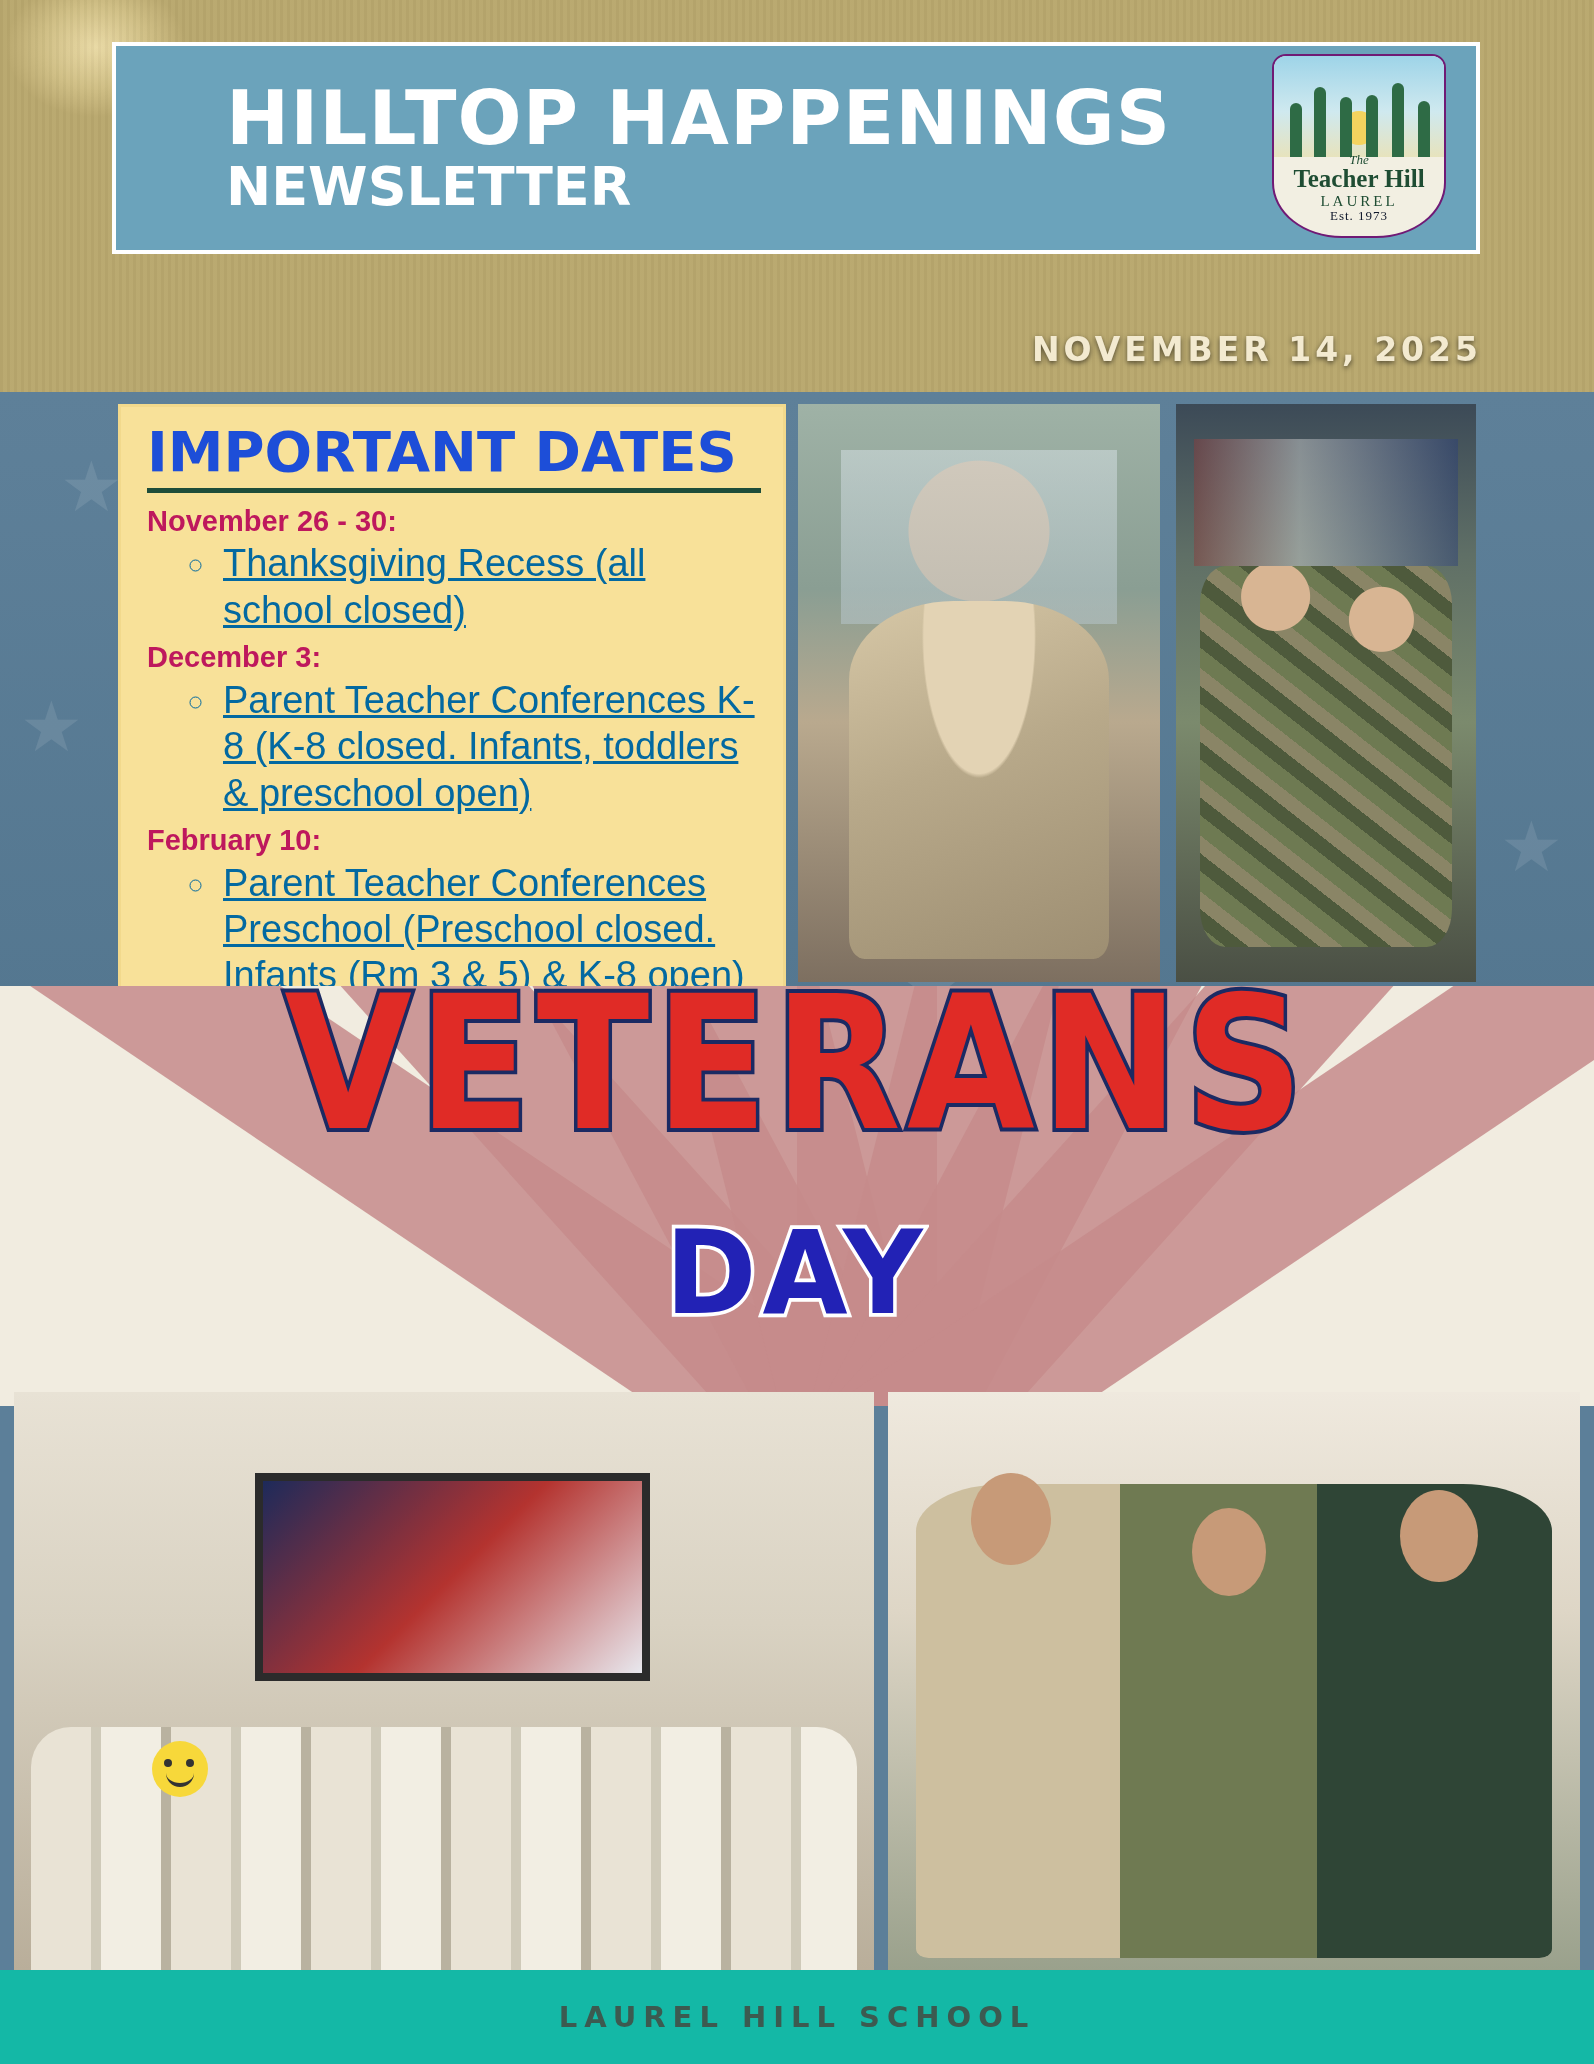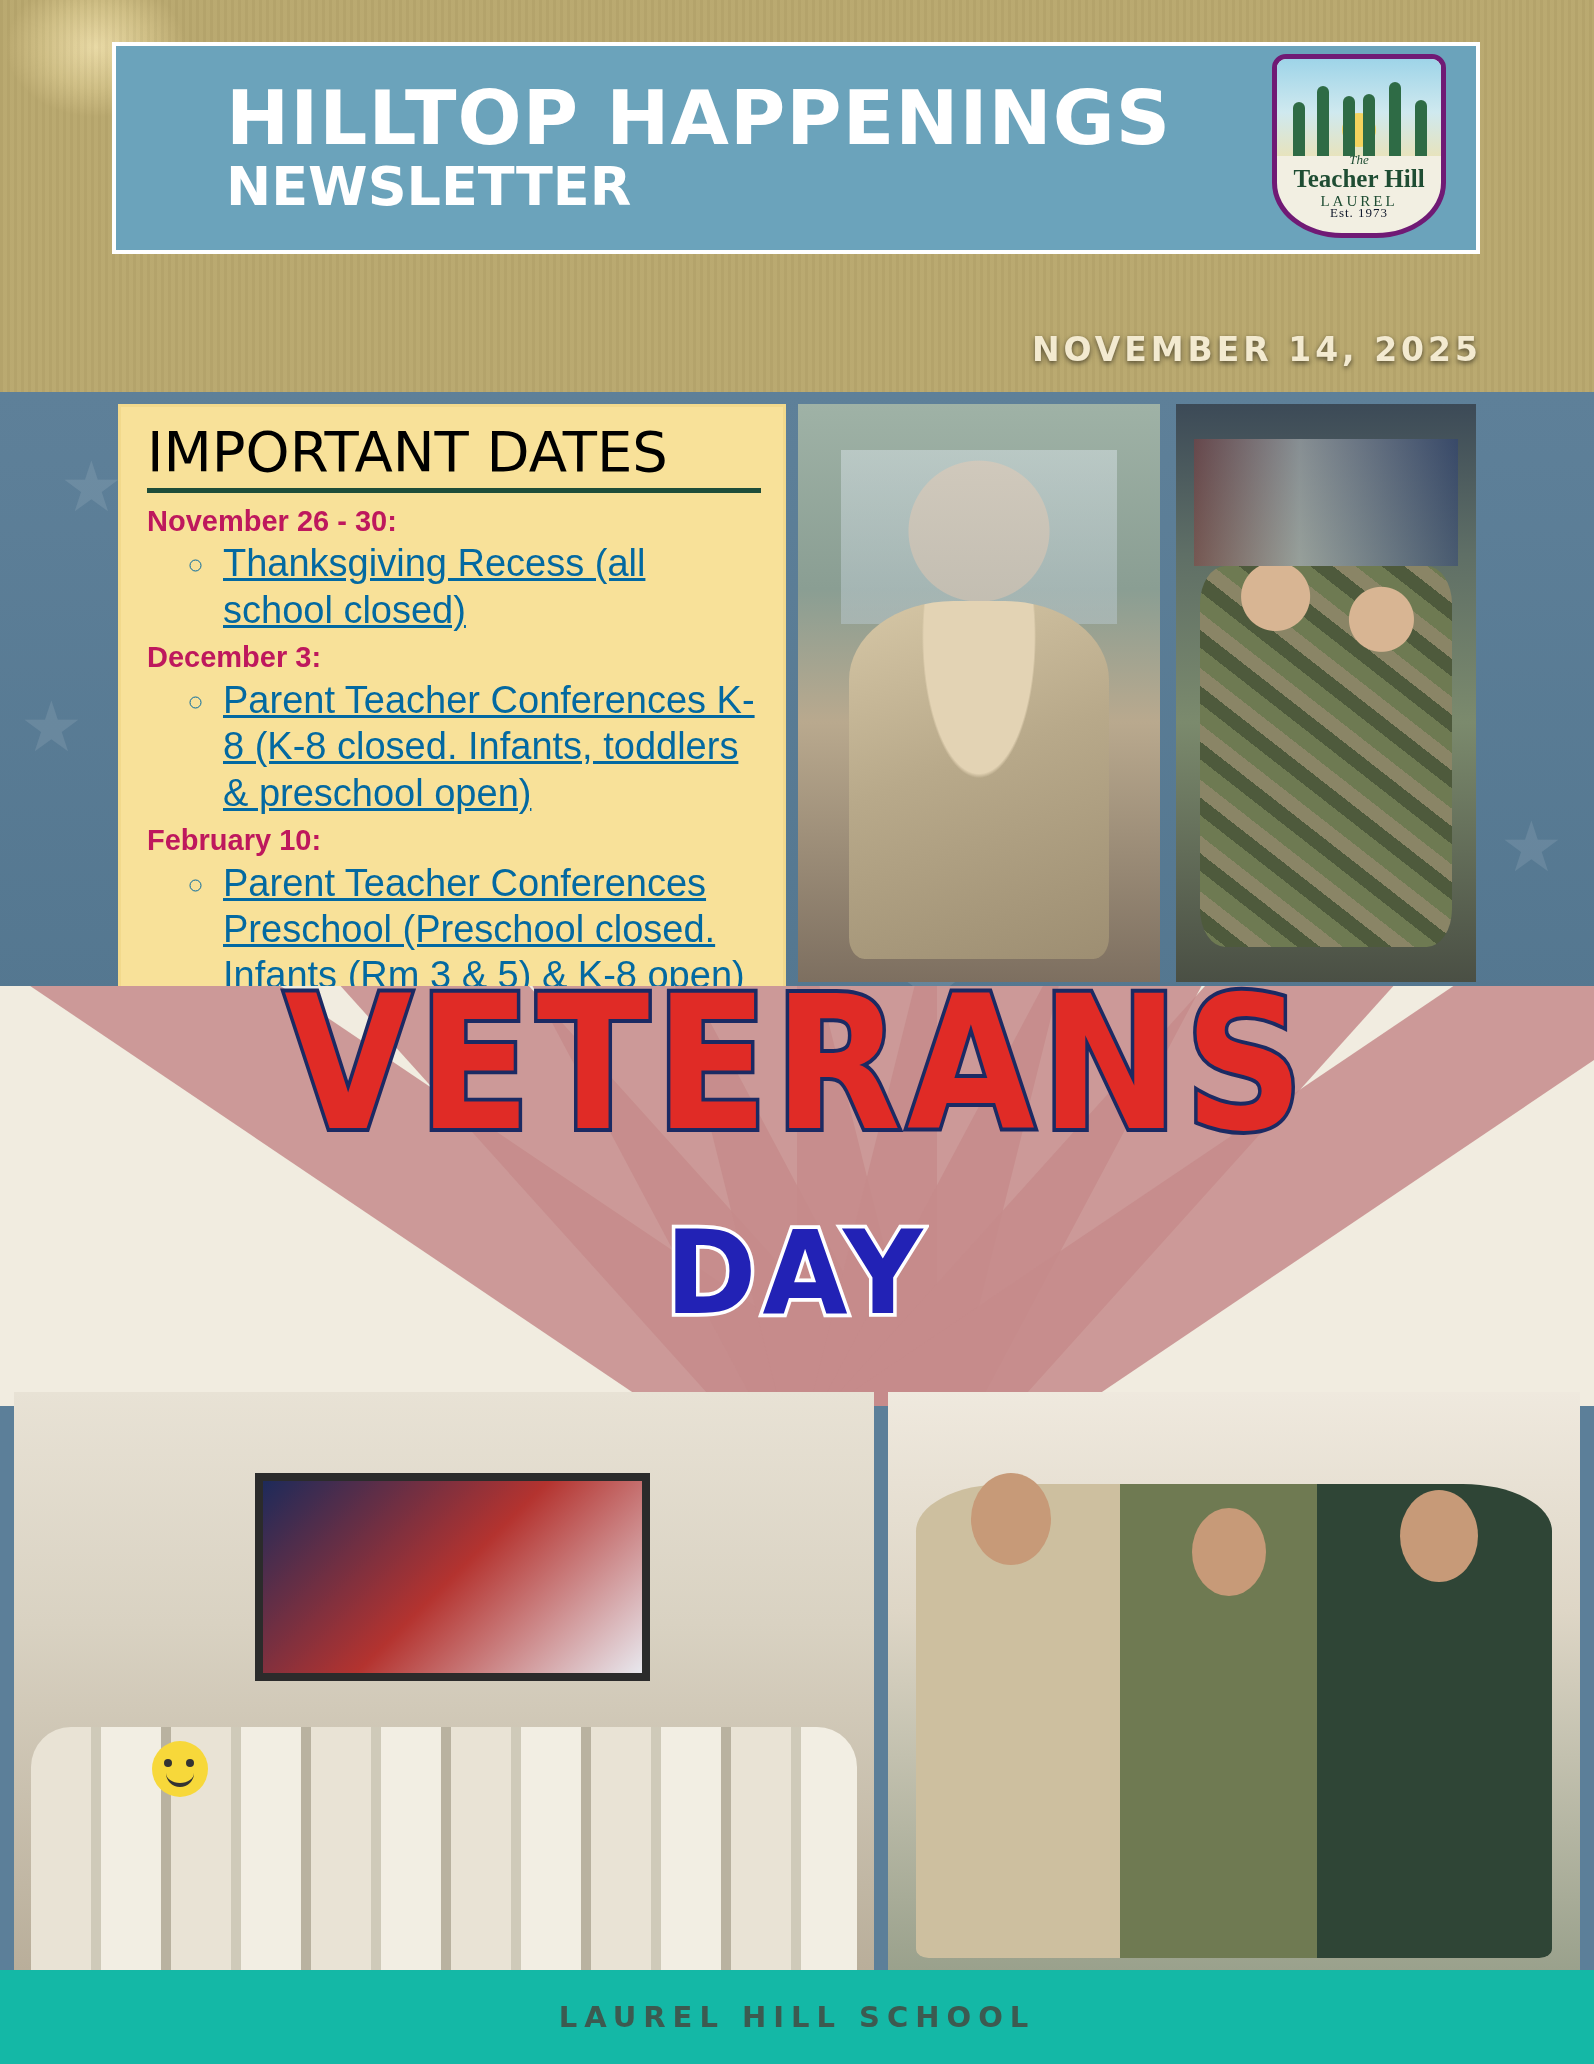--- a/index.html
+++ b/index.html
@@ -114,21 +114,21 @@
     width: 190px;
     height: 200px;
     margin-right: 22px;
     position: relative;
     flex: none;
   }
   .logo-shield {
     position: absolute;
     inset: 6px 8px 10px 8px;
     background: #f2efe2;
-    border: 5px solid #701a75;
+    border: 2px solid #701a75;
     border-radius: 14px 14px 40% 40% / 14px 14px 30% 30%;
     overflow: hidden;
   }
   .logo-scene {
     position: absolute;
     left: 0; right: 0; top: 0;
     height: 56%;
     background: linear-gradient(180deg,#9ed4e8 0%, #cfe9ef 55%, #e7e3bd 100%);
   }
   .logo-sun {
@@ -187,23 +187,23 @@
     top: 404px;
     width: 668px;
     height: 590px;
     background: #f8e199;
     border: 3px solid #f2d98c;
     box-sizing: border-box;
     padding: 16px 22px 16px 26px;
   }
   .dates-title {
     font-family: "DejaVu Sans", sans-serif;
-    font-weight: normal;
+    font-weight: bold;
     font-size: 56px;
-    color: #000000;
+    color: #1d4ed8;
     line-height: 1.05;
     letter-spacing: 0px;
   }
   .dates-rule {
     height: 5px;
     background: #1e4d3a;
     margin: 6px 0 10px 0;
   }
   .date-group { margin-bottom: 2px; }
   .date-head {

